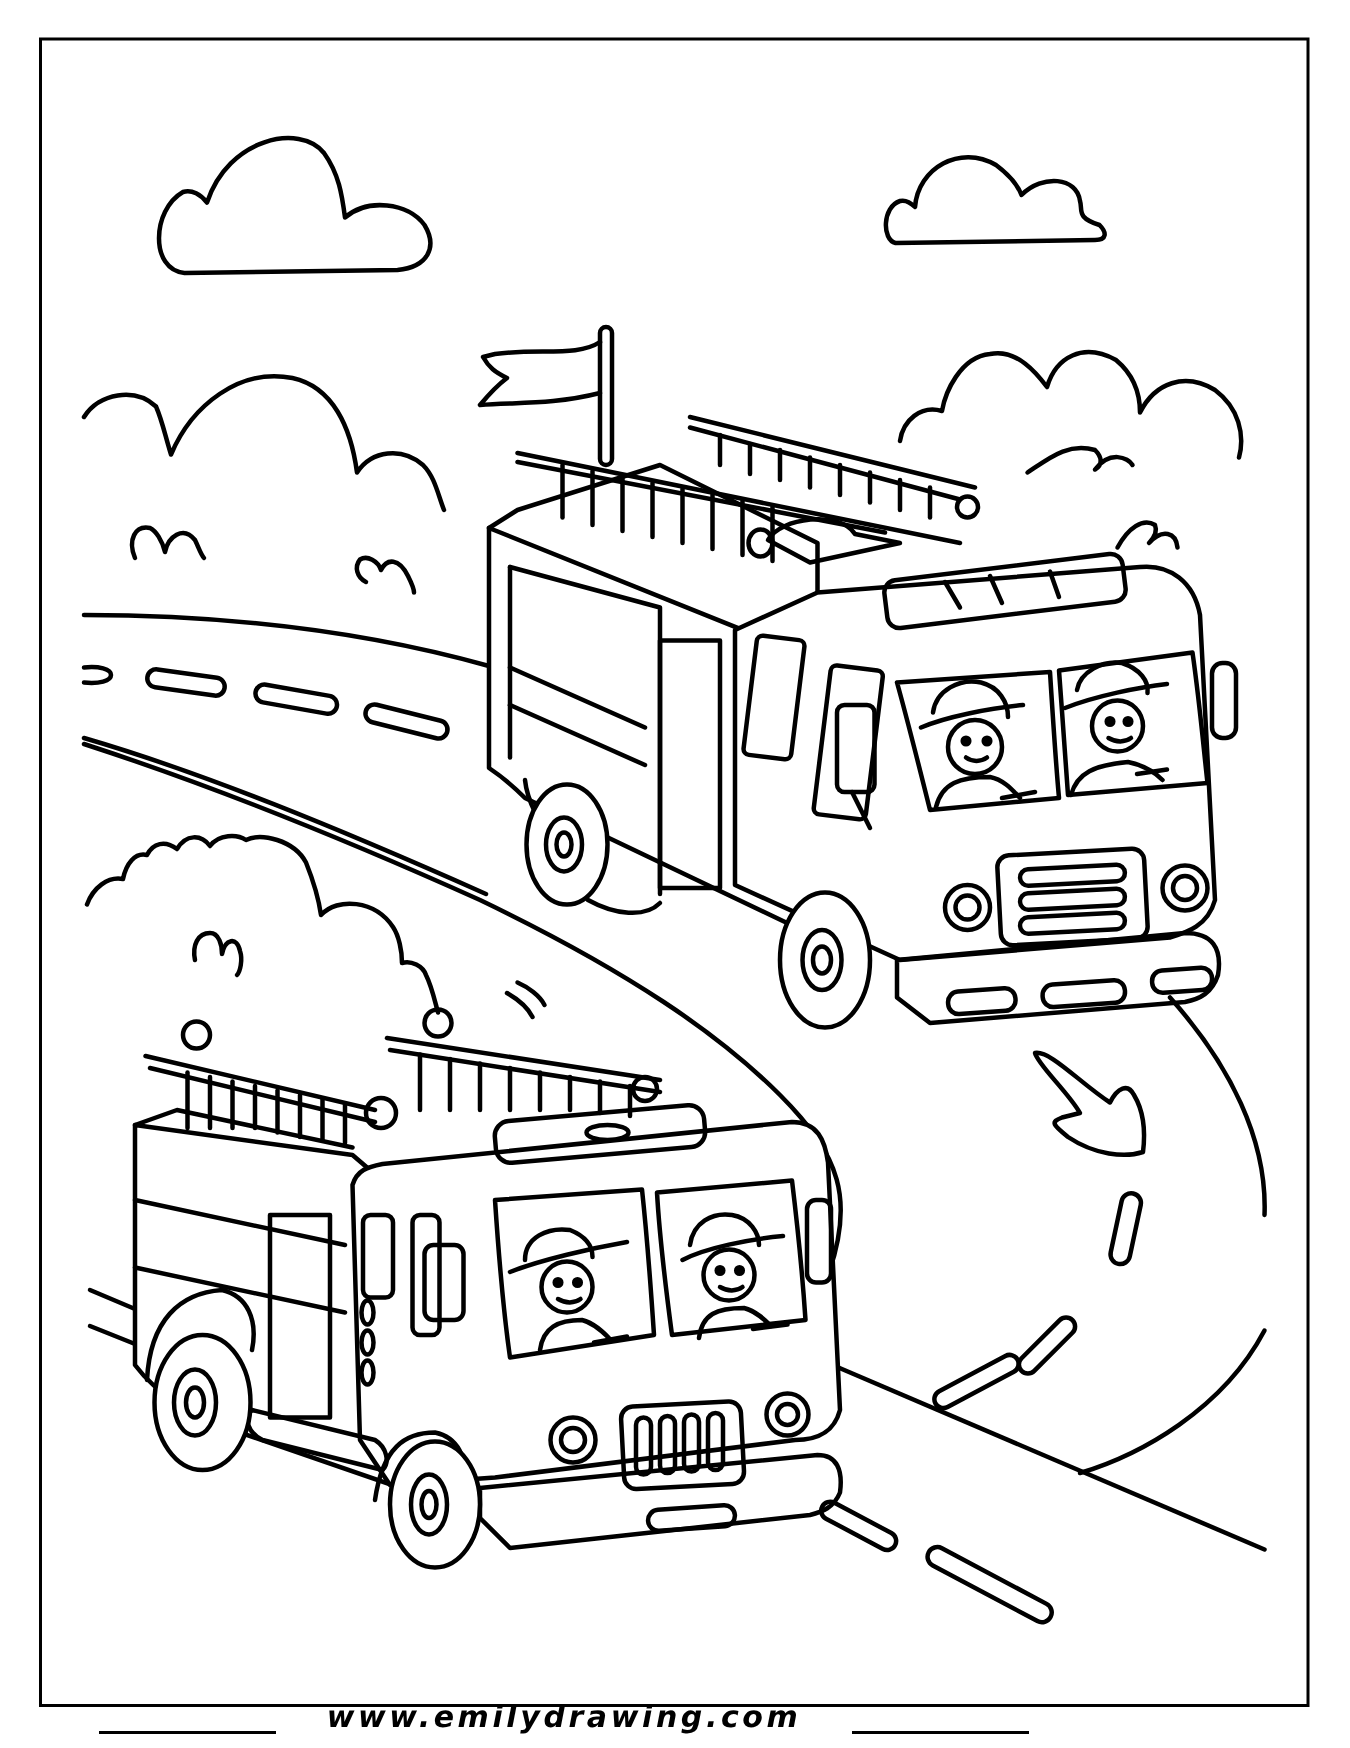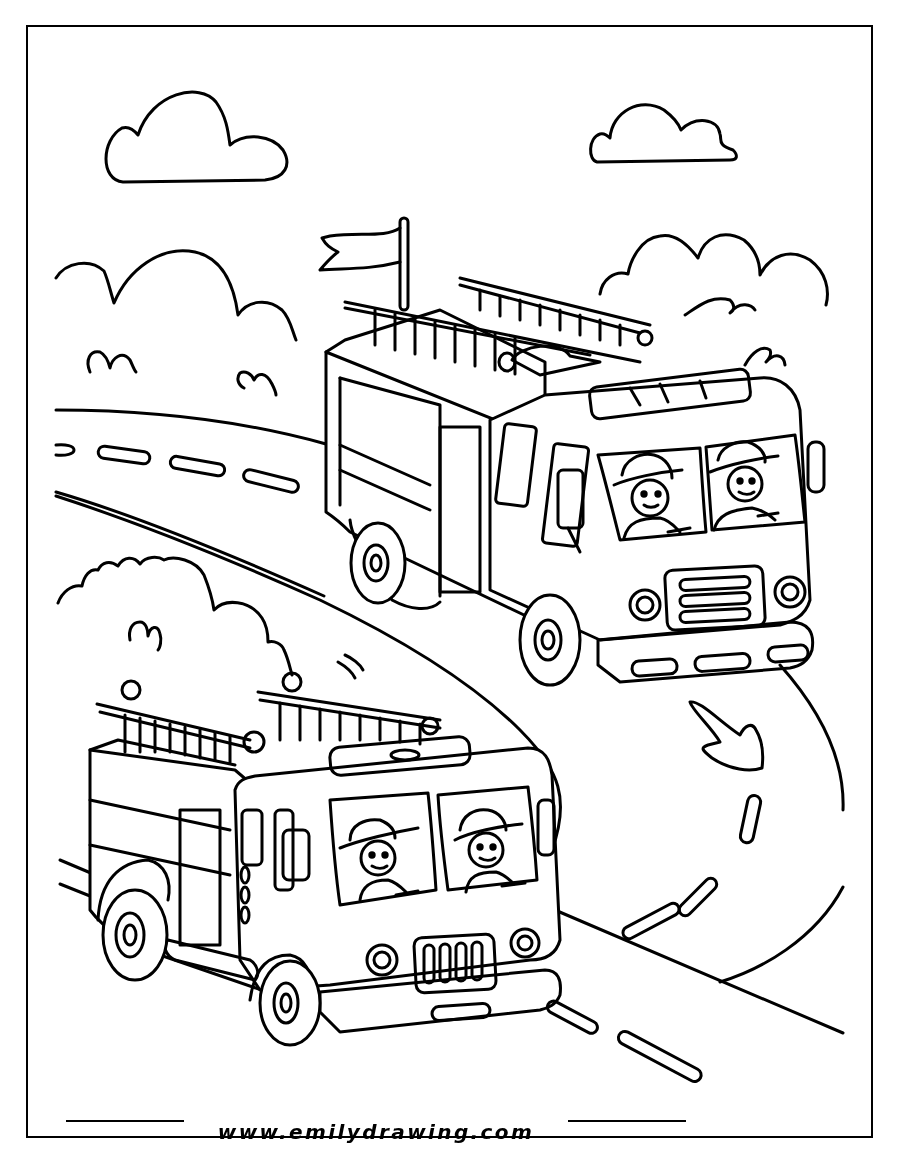--- a/index.html
+++ b/index.html
@@ -3,21 +3,21 @@
 <meta charset="utf-8">
 <style>
   html, body { margin: 0; padding: 0; background: #ffffff; }
   body { width: 900px; height: 1165px; position: relative; overflow: hidden; font-family: "DejaVu Sans", sans-serif; }
   .frame { position: absolute; left: 26px; top: 25px; width: 847px; height: 1113px; border: 2px solid #000; box-sizing: border-box; }
   svg.art { position: absolute; left: 0; top: 0; }
   .art path, .art ellipse, .art rect, .art line, .art circle, .art polyline, .art polygon {
     fill: none; stroke: #000; stroke-width: 3; stroke-linecap: round; stroke-linejoin: round;
   }
   .art .fillw { fill: #fff; }
-  .footer { position: absolute; left: 0; top: 1120px; width: 752px; height: 36px; display: flex; align-items: flex-start; justify-content: center; }
+  .footer { position: absolute; left: 0; top: 1120px; width: 752px; height: 36px; display: flex; align-items: flex-end; justify-content: center; }
   .footer .rule { width: 118px; height: 0; border-top: 2px solid #000; }
   .footer .url { margin: 0 34px; font-family: "DejaVu Sans", sans-serif; font-weight: bold; font-style: italic; font-size: 20px; letter-spacing: 2.4px; color: #000; }
 </style>
 </head>
 <body>
 
 <div class="frame"></div>
 
 <svg class="art" width="900" height="1165" viewBox="0 0 900 1165" xmlns="http://www.w3.org/2000/svg">
 

